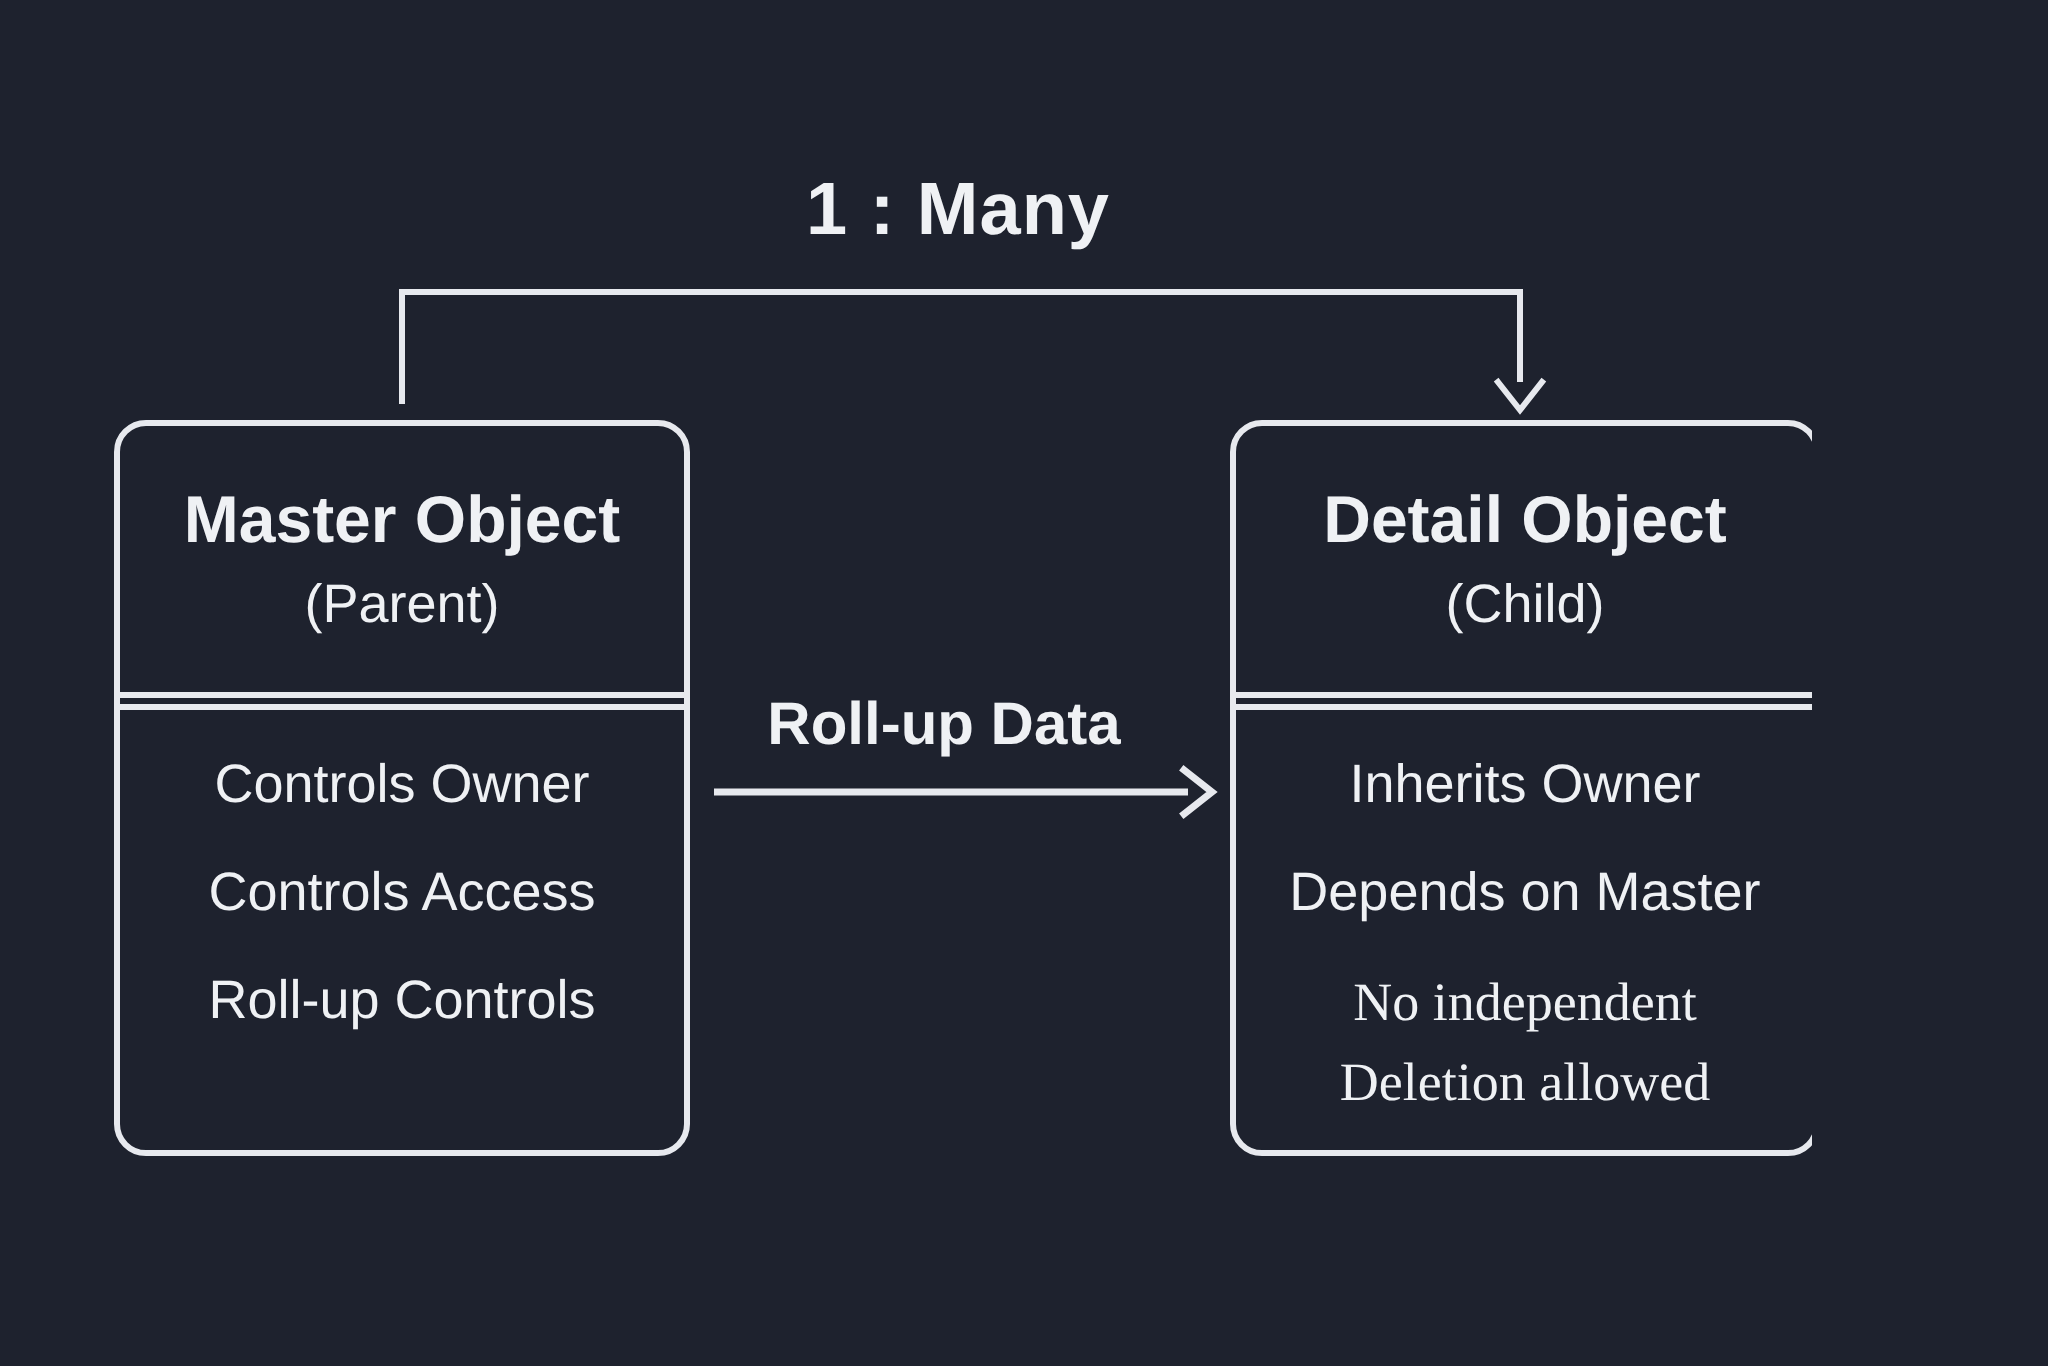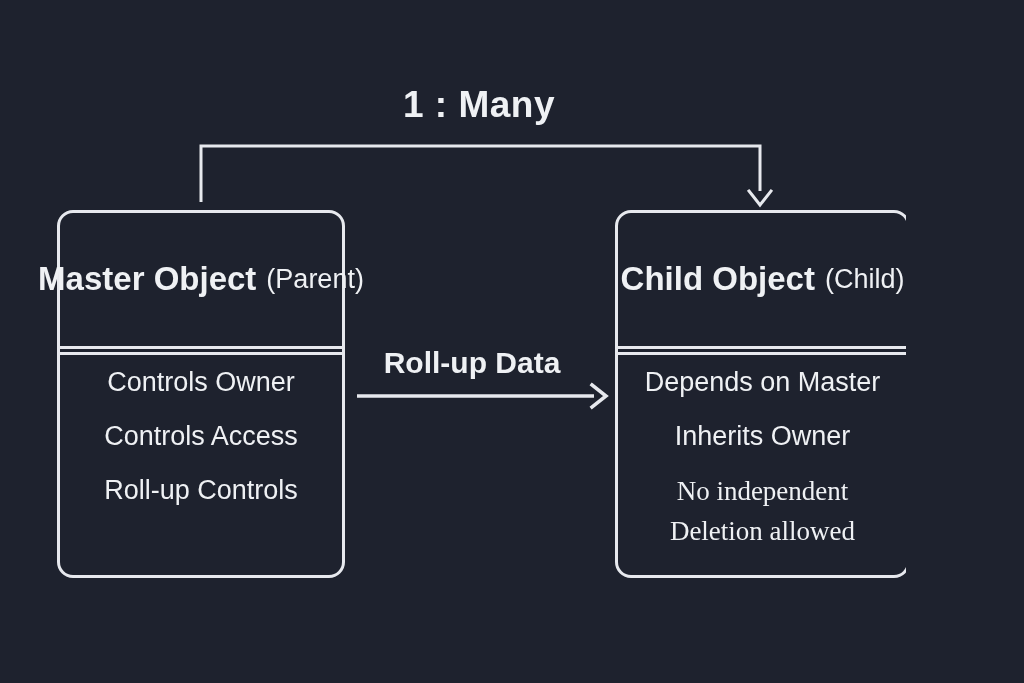--- a/index.html
+++ b/index.html
@@ -46,21 +46,21 @@
     border-radius: 16px;
     box-sizing: border-box;
     display: flex;
     flex-direction: column;
   }
   .box-master { left: 57px;  width: 288px; }
   .box-detail { left: 615px; width: 295px; }
   .box-header {
     height: 133px;
     display: flex;
-    flex-direction: row;
+    flex-direction: column;
     align-items: center;
     justify-content: center;
     gap: 10px;
   }
   .box-title {
     font-size: 33px;
     font-weight: 700;
     line-height: 1.1;
     white-space: nowrap;
   }
@@ -70,20 +70,21 @@
     line-height: 1.1;
     white-space: nowrap;
   }
   .box-divider {
     height: 3px;
     border-top: 3px solid var(--line);
     border-bottom: 3px solid var(--line);
   }
   .box-body {
     flex: 1;
+    padding-top: 10px;
     display: flex;
     flex-direction: column;
     align-items: center;
   }
   .item {
     font-size: 27px;
     line-height: 54px;
     white-space: nowrap;
     text-align: center;
   }
@@ -129,25 +130,25 @@
       <div class="item">Controls Owner</div>
       <div class="item">Controls Access</div>
       <div class="item">Roll-up Controls</div>
     </div>
   </div>
 
   <div class="flow-label">Roll-up Data</div>
 
   <div class="box box-detail">
     <div class="box-header">
-      <div class="box-title">Child Object</div>
+      <div class="box-title">Detail Object</div>
       <div class="box-subtitle">(Child)</div>
     </div>
     <div class="box-divider"></div>
     <div class="box-body">
+      <div class="item">Inherits Owner</div>
       <div class="item">Depends on Master</div>
-      <div class="item">Inherits Owner</div>
       <div class="item item-multi">No independent
 Deletion allowed</div>
     </div>
   </div>
 
 </div>
 
 </body></html>

